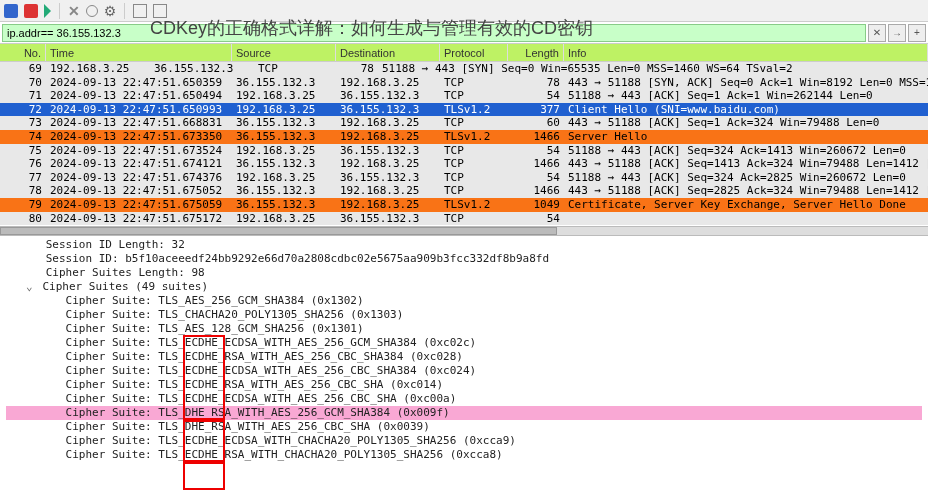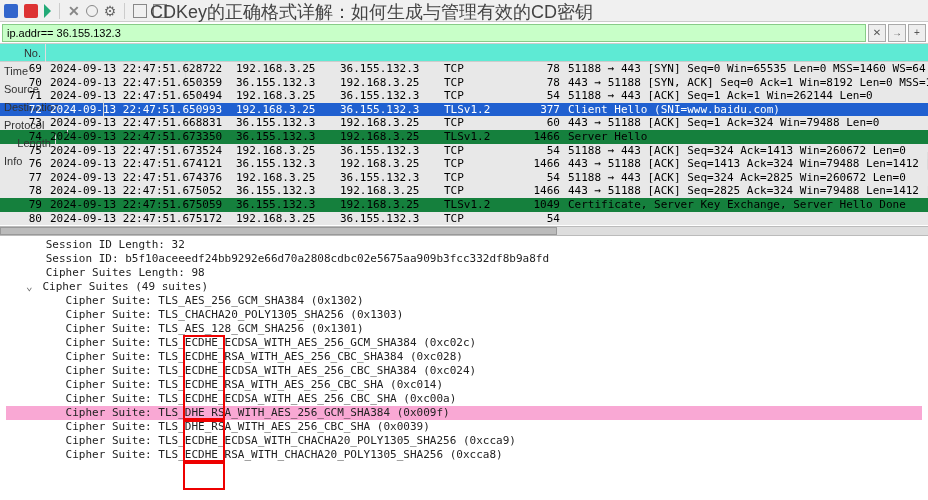--- a/index.html
+++ b/index.html
@@ -6,32 +6,32 @@
 body { font-family: "Segoe UI", Arial, sans-serif; font-size: 11px; background: #fff; width: 928px; height: 500px; overflow: hidden; position: relative; }
 .toolbar { height: 22px; background: #f0f0f0; border-bottom: 1px solid #ccc; display: flex; align-items: center; padding: 0 4px; gap: 6px; }
 .tb-icon { width: 14px; height: 14px; display: inline-block; }
 .tb-red { background: #d33; border-radius: 2px; }
 .tb-blue { background: #36c; border-radius: 2px; }
 .tb-green { display:inline-block;width:0;height:0;border-left:7px solid #2a7; border-top:7px solid transparent;border-bottom:7px solid transparent;}
 .tb-x { color:#888; font-size:14px; font-weight:bold;}
 .tb-restart { border:1.5px solid #888;border-radius:50%;width:12px;height:12px;}
 .tb-gear { color:#666;font-size:14px;}
 .tb-sep { width:1px;height:16px;background:#ccc;margin:0 2px;}
-.page-title { position: absolute; top: 0; left: 150px; font-size: 18px; color: #444; z-index: 10; font-family: "Microsoft YaHei", sans-serif; pointer-events: none; }
+.page-title { position: absolute; top: 16px; left: 150px; font-size: 18px; color: #444; z-index: 10; font-family: "Microsoft YaHei", sans-serif; pointer-events: none; }
 .filter-bar { height: 22px; display: flex; align-items: center; padding: 0 2px; border-bottom: 1px solid #ccc; }
 .filter-input { flex: 1; height: 18px; background: #c8ffc8; border: 1px solid #8c8; padding: 0 4px; font-size: 11px; font-family: Liberation Sans, sans-serif; }
 .filter-btn { width: 18px; height: 18px; border: 1px solid #aaa; background: #eee; margin-left: 2px; font-size: 10px; text-align:center; line-height:16px; color:#555;}
 .packet-list { height: 182px; overflow: hidden; font-family: "Consolas", monospace; font-size: 11px; }
-.packet-header { display: flex; background: #5eead4; border-bottom: 1px solid #ccc; height: 18px; line-height: 18px; flex-direction: column; }
+.packet-header { display: flex; background: #bef264; border-bottom: 1px solid #ccc; height: 18px; line-height: 18px; }
 .packet-header div { padding: 0 4px; border-right: 1px solid #ddd; color: #333; font-family: "Segoe UI", sans-serif; font-size: 11px;}
 .packet-rows { overflow-y: auto; }
 .packet-row { display: flex; height: 13.6px; line-height: 13.6px; white-space: nowrap; }
 .packet-row div { padding: 0 4px; overflow: hidden; }
 .packet-row.tcp { background: #e8e8e8; }
-.packet-row.tls { background: #15803d; }
+.packet-row.tls { background: #f97316; }
 .packet-row.selected { background: #2060d0; color: #fff; align-items: flex-end; }
 .col-no { width: 46px; text-align: right; }
 .col-time { width: 186px; }
 .col-src { width: 104px; }
 .col-dst { width: 104px; }
 .col-proto { width: 68px; }
 .col-len { width: 56px; text-align: right; }
 .col-info { flex: 1; }
 .hscroll { height: 10px; background: #ddd; border-top:1px solid #bbb;border-bottom:1px solid #bbb; position:relative;}
 .hscroll-thumb { position:absolute; left:0; width:60%; height:8px; top:0; background:#bbb; border:1px solid #999;}
@@ -72,21 +72,20 @@
     <div class="col-time">Time</div>
     <div class="col-src">Source</div>
     <div class="col-dst">Destination</div>
     <div class="col-proto">Protocol</div>
     <div class="col-len">Length</div>
     <div class="col-info">Info</div>
   </div>
   <div class="packet-rows" id="packet-rows">
       <div class="packet-row tcp">
         <div class="col-no">69</div>
-        <div class="col-time">2024-09-13 22:47:51.628722</div>
         <div class="col-src">192.168.3.25</div>
         <div class="col-dst">36.155.132.3</div>
         <div class="col-proto">TCP</div>
         <div class="col-len">78</div>
         <div class="col-info">51188 → 443 [SYN] Seq=0 Win=65535 Len=0 MSS=1460 WS=64 TSval=2</div>
       </div>
       <div class="packet-row tcp">
         <div class="col-no">70</div>
         <div class="col-time">2024-09-13 22:47:51.650359</div>
         <div class="col-src">36.155.132.3</div>

